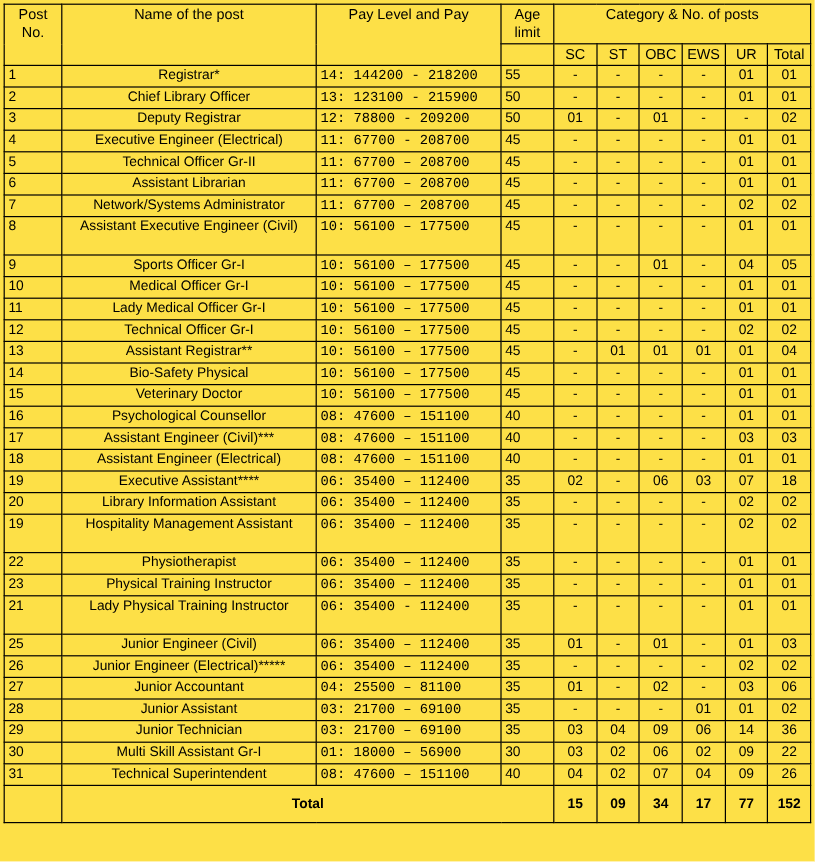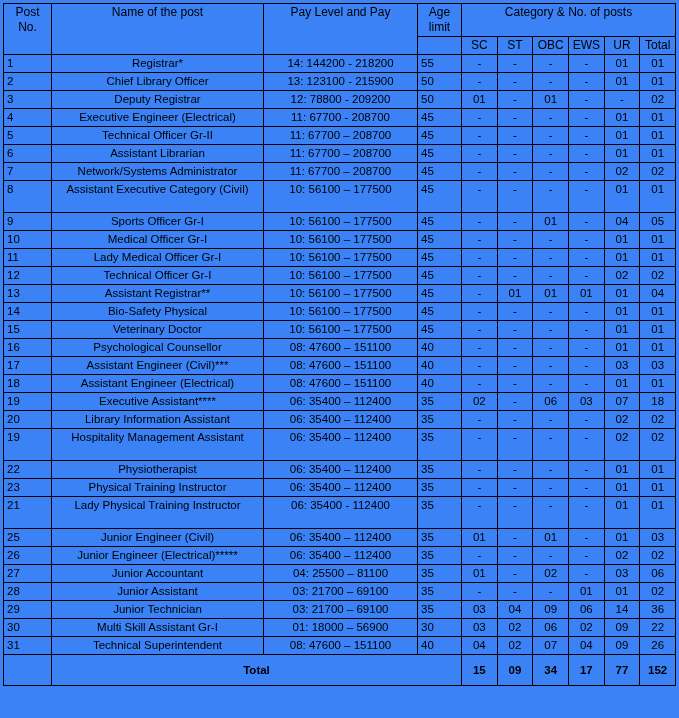--- a/index.html
+++ b/index.html
@@ -8,21 +8,21 @@
     background: #ffffff;
   }
   body {
     font-family: "Liberation Sans", sans-serif;
     color: #000000;
   }
   #sheet {
     width: 679px;
     height: 718px;
     position: relative;
-    background: #3b82f6;
+    background: #fde047;
     overflow: hidden;
   }
   table.posts {
     border-collapse: collapse;
     width: 673px;
     margin: 3px 0 0 3px;
     table-layout: fixed;
     font-size: 11.5px;
   }
   table.posts th,
@@ -46,21 +46,21 @@
   th.h-age    { width: 37px; }
   th.h-cat    { }
   th.sub      { width: 39px; }
   th.sub-obc  { width: 45px; }
   th.sub-ews  { width: 45px; margin-left: 20px; }
   th.sub-ur   { width: 40px; }
   th.sub-total{ width: 45px; }
 
   td.c-postno { text-align: left;   padding-left: 5px; }
   td.c-name   { text-align: center;   padding-left: 6px; }
-  td.c-pay    { text-align: center;   padding-left: 7px; }
+  td.c-pay    { text-align: left;   padding-left: 7px; font-family: Liberation Mono, monospace; }
   td.c-age    { }
   td.c-num    { text-align: center; }
 
   tr.total-row td {
     font-weight: bold;
     text-align: center;
     height: 28px;
     vertical-align: middle;
   }
   tr.total-row td.total-label {
@@ -178,21 +178,21 @@
           <td class="c-age">45</td>
           <td class="c-num">-</td>
           <td class="c-num">-</td>
           <td class="c-num">-</td>
           <td class="c-num">-</td>
           <td class="c-num">02</td>
           <td class="c-num">02</td>
         </tr>
         <tr class="tall2">
           <td class="c-postno">8</td>
-          <td class="c-name">Assistant Executive Category (Civil)</td>
+          <td class="c-name">Assistant Executive Engineer (Civil)</td>
           <td class="c-pay">10: 56100 – 177500</td>
           <td class="c-age">45</td>
           <td class="c-num">-</td>
           <td class="c-num">-</td>
           <td class="c-num">-</td>
           <td class="c-num">-</td>
           <td class="c-num">01</td>
           <td class="c-num">01</td>
         </tr>
         <tr>

